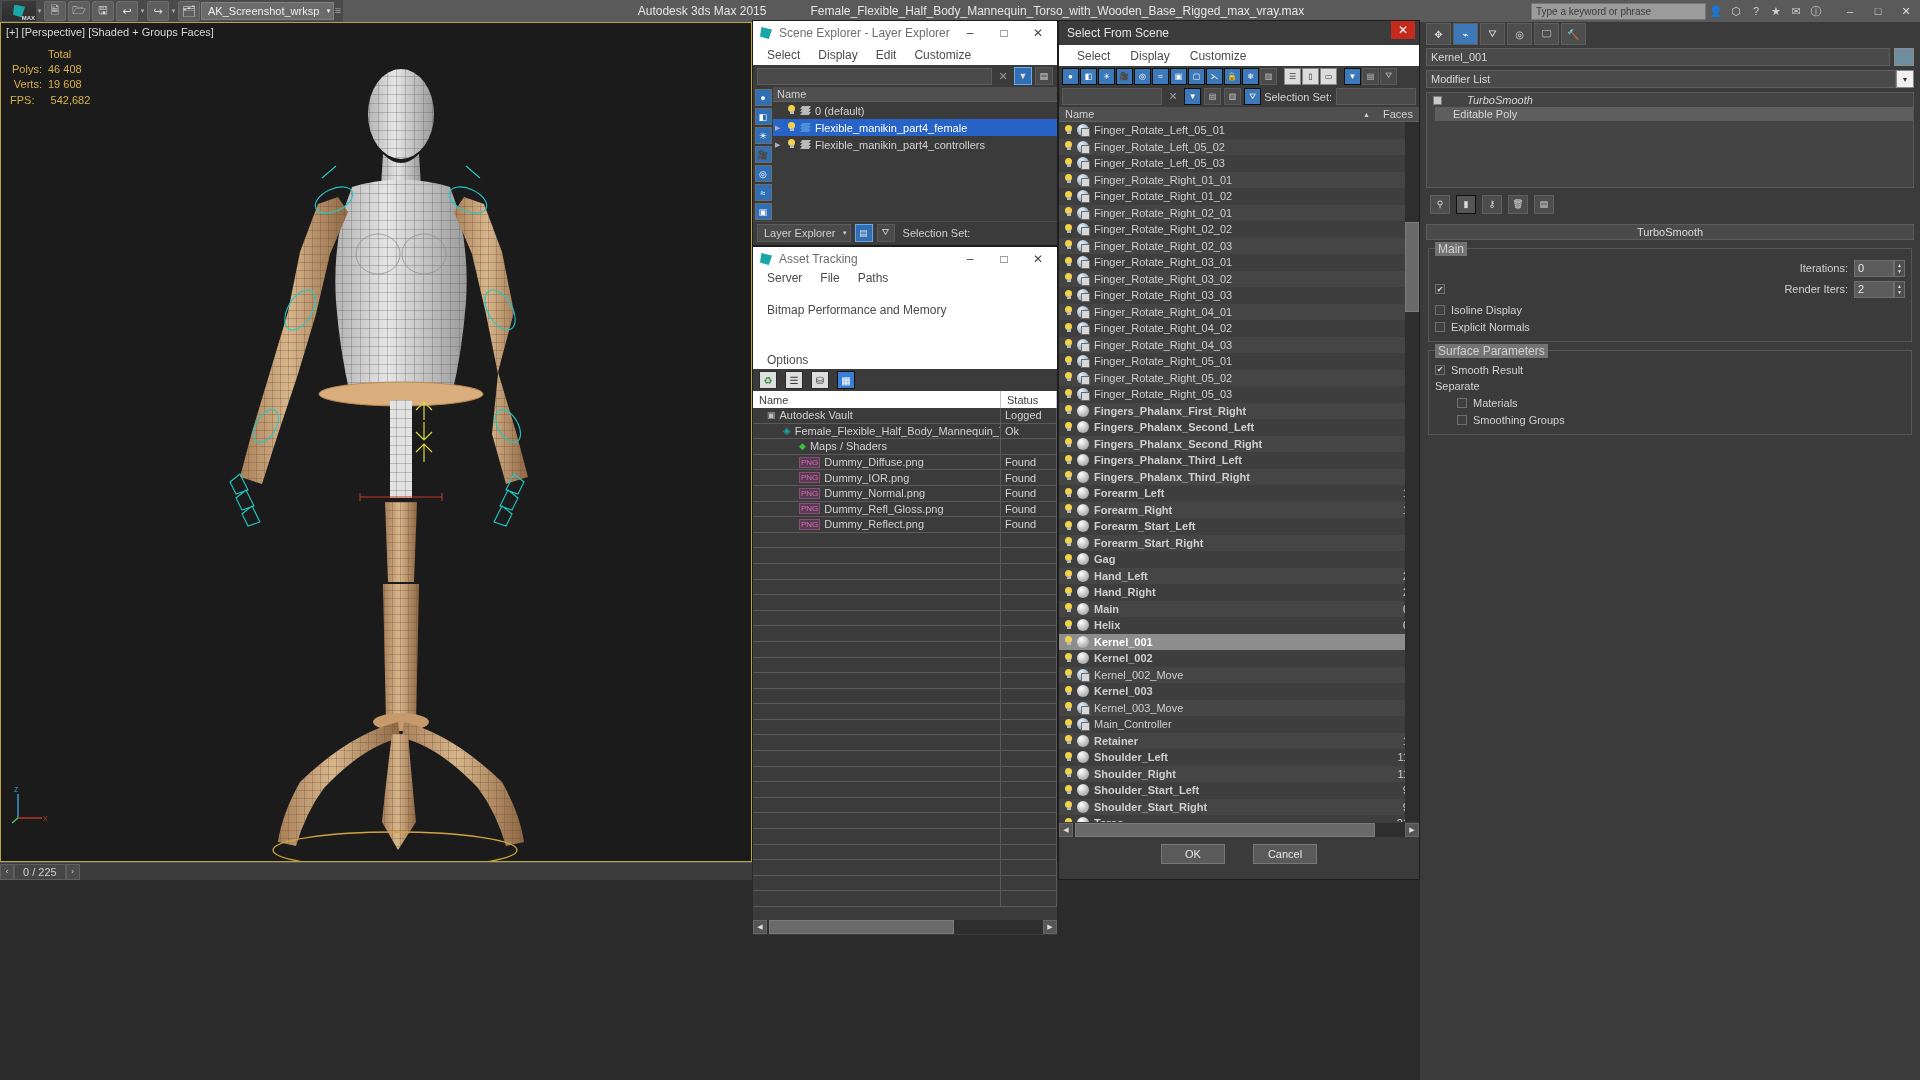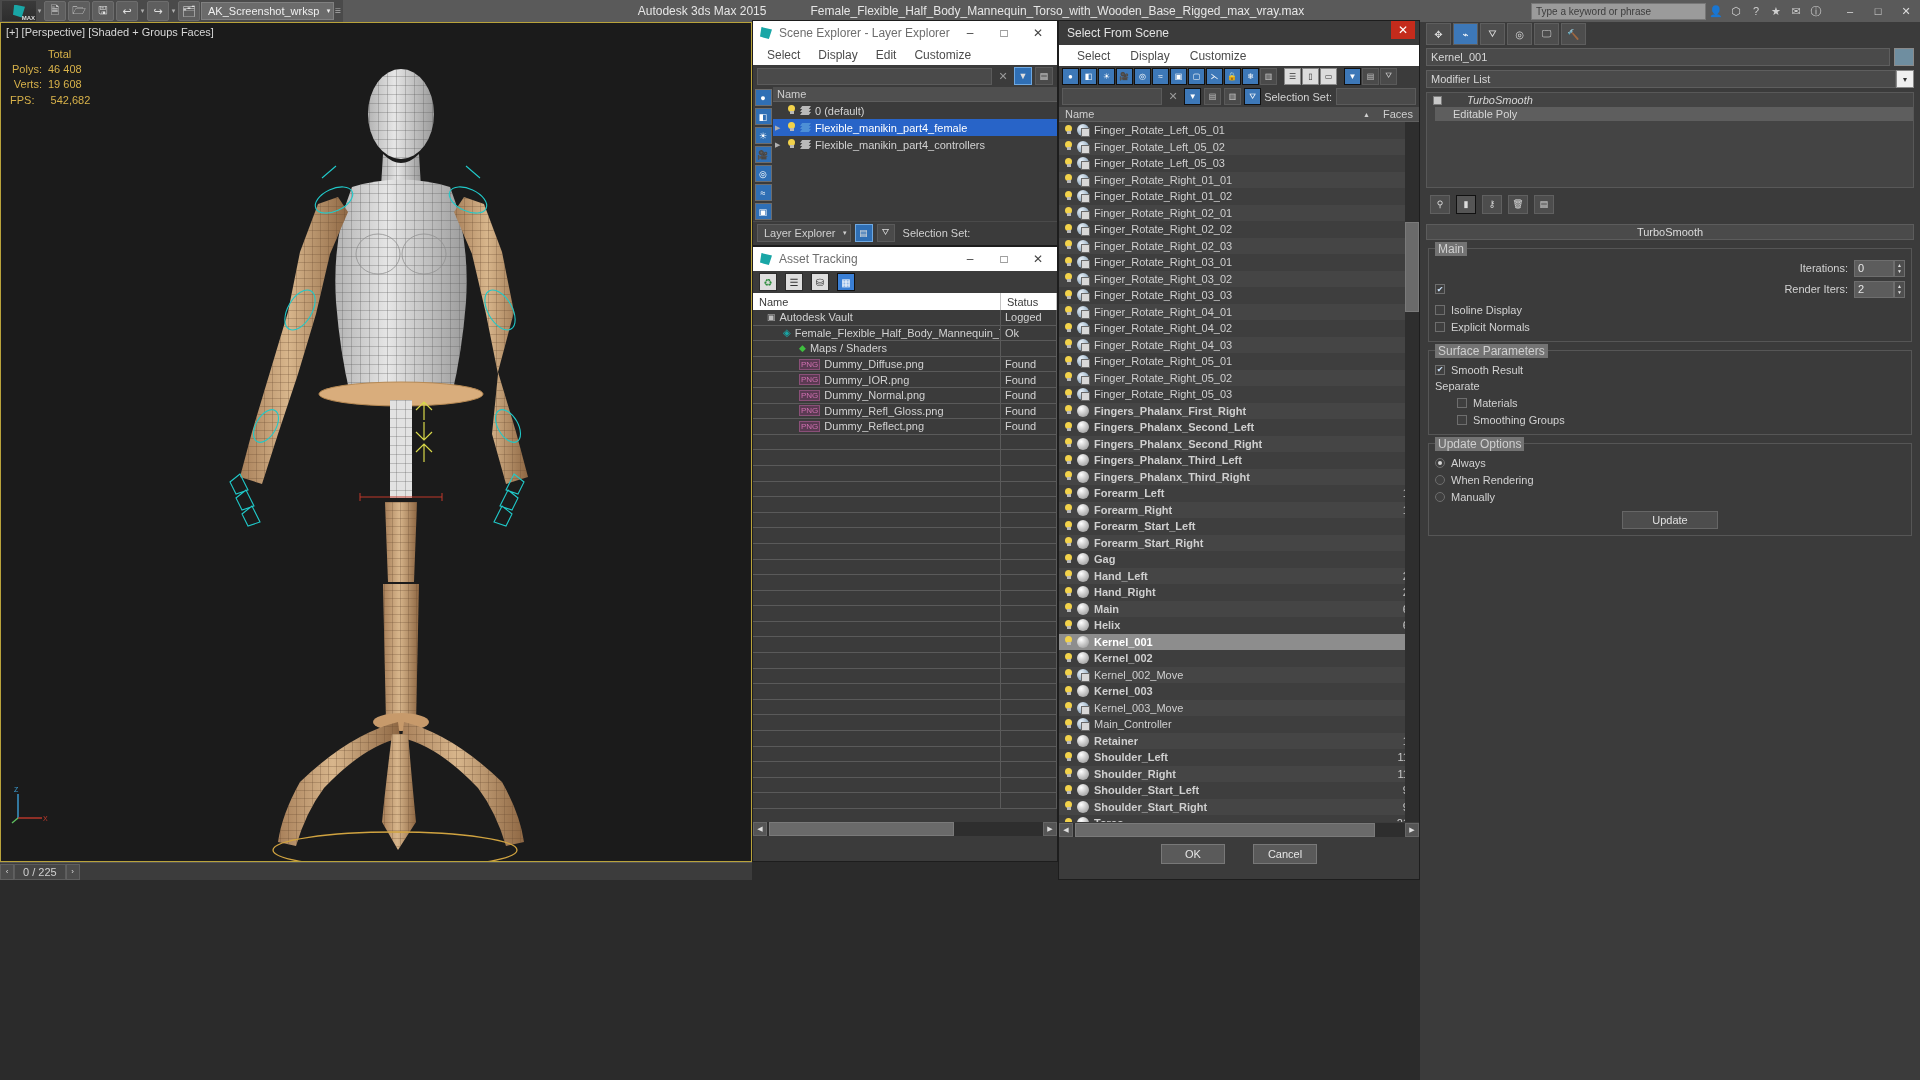--- a/index.html
+++ b/index.html
@@ -490,20 +490,28 @@
     <span class="wt-icon">
         <i></i>
       </span>
     <span class="wt-text">Asset Tracking</span>
     <span class="win-btns">
       <span class="win-btn">–</span>
       <span class="win-btn">□</span>
       <span class="win-btn x">✕</span>
     </span>
   </div>
+  <div class="menubar multiline" style="padding-left:14px;">
+    <span>Server</span>
+    <span>File</span>
+    <span>Paths</span>
+    <span>Bitmap Performance and Memory</span>
+    <span style="flex-basis:100%;height:0"></span>
+    <span>Options</span>
+  </div>
   <div id="at-toolrow">
     <div class="at-ic" style="color:#2b8c3b">♻</div>
     <div class="at-ic">☰</div>
     <div class="at-ic">⛁</div>
     <div class="at-ic sel">▦</div>
   </div>
   <div id="at-table">
     <div class="at-head">
       <div class="at-name">Name</div>
       <div class="at-status">Status</div>
@@ -1206,30 +1214,14 @@
       <div class="ckrow" style="padding-left:22px">
         <span class="ck"></span>
         <span>Materials</span>
       </div>
       <div class="ckrow" style="padding-left:22px">
         <span class="ck"></span>
         <span>Smoothing Groups</span>
       </div>
     </div>
 
-    <div class="grp">
-      <span class="grp-t">Update Options</span>
-      <div class="rdrow">
-        <span class="rd on"></span>
-        <span>Always</span>
-      </div>
-      <div class="rdrow">
-        <span class="rd"></span>
-        <span>When Rendering</span>
-      </div>
-      <div class="rdrow">
-        <span class="rd"></span>
-        <span>Manually</span>
-      </div>
-      <div class="updbtn">Update</div>
-    </div>
   </div>
 </div>
 
 </body></html>

